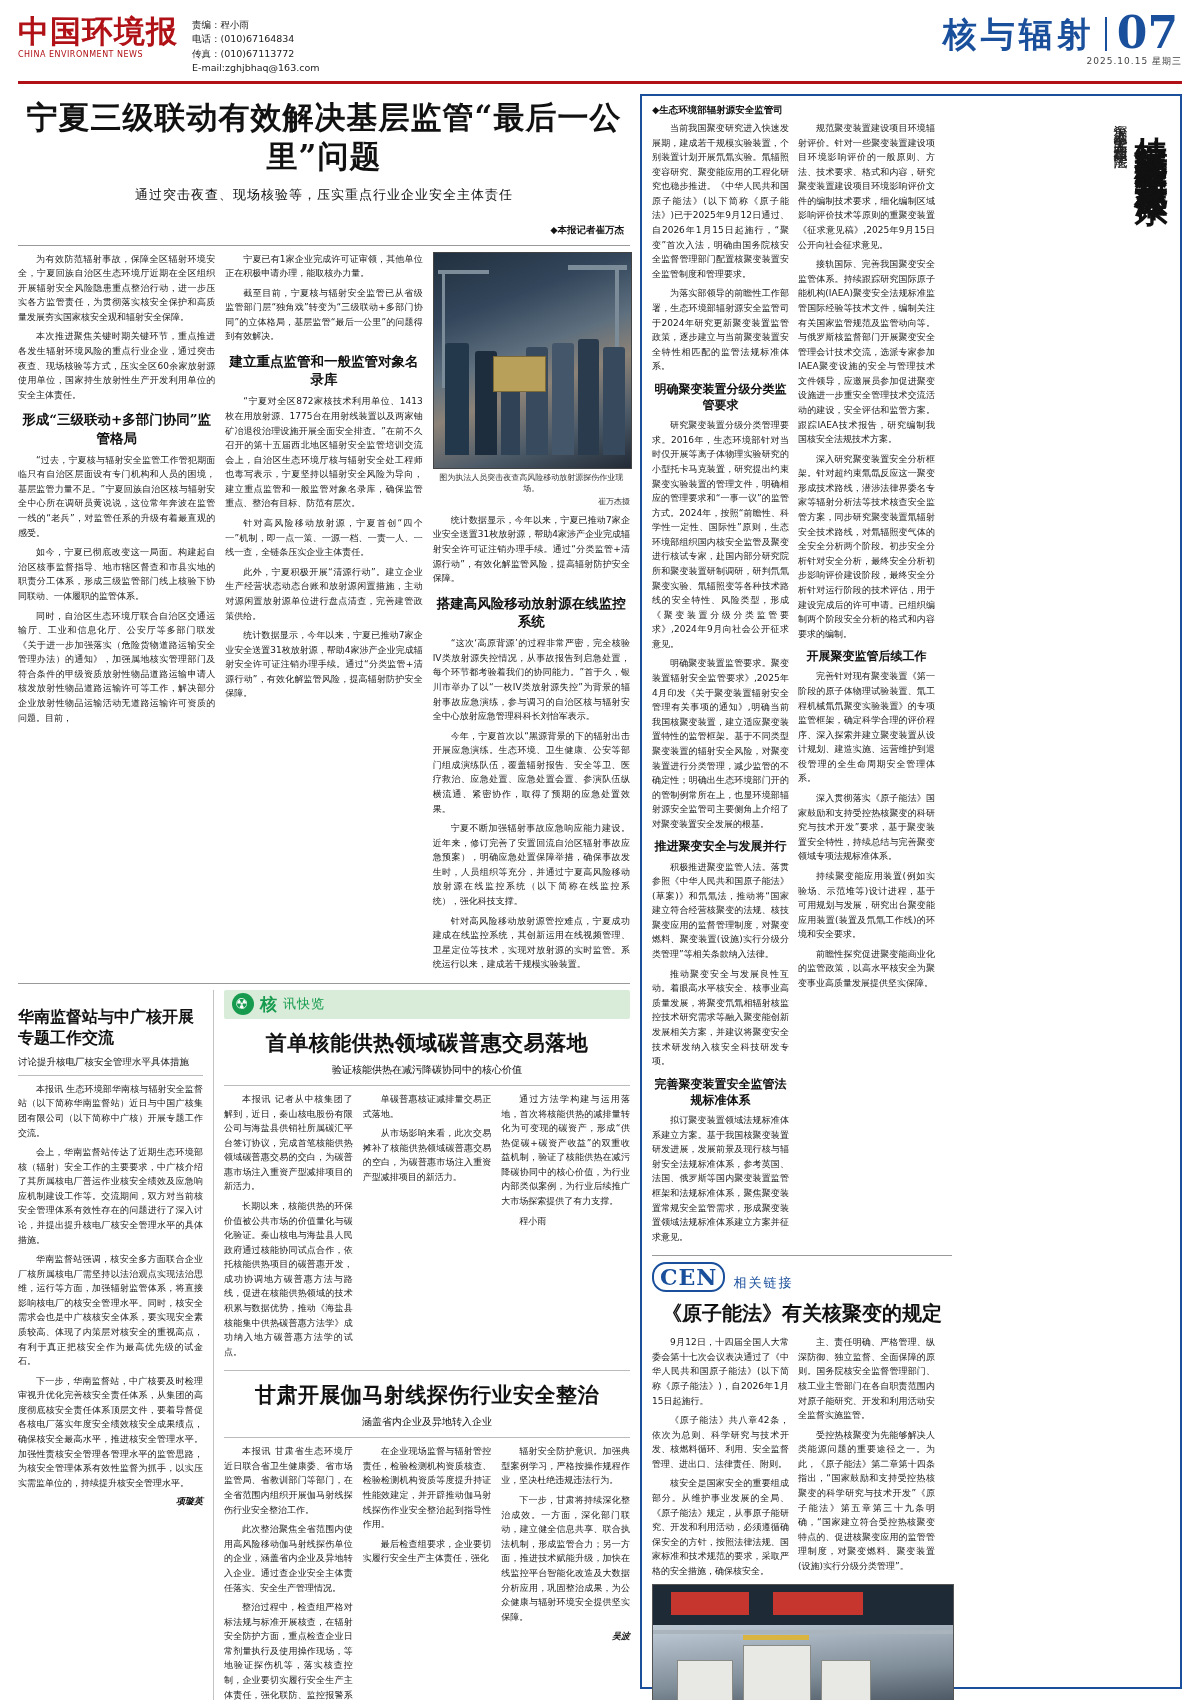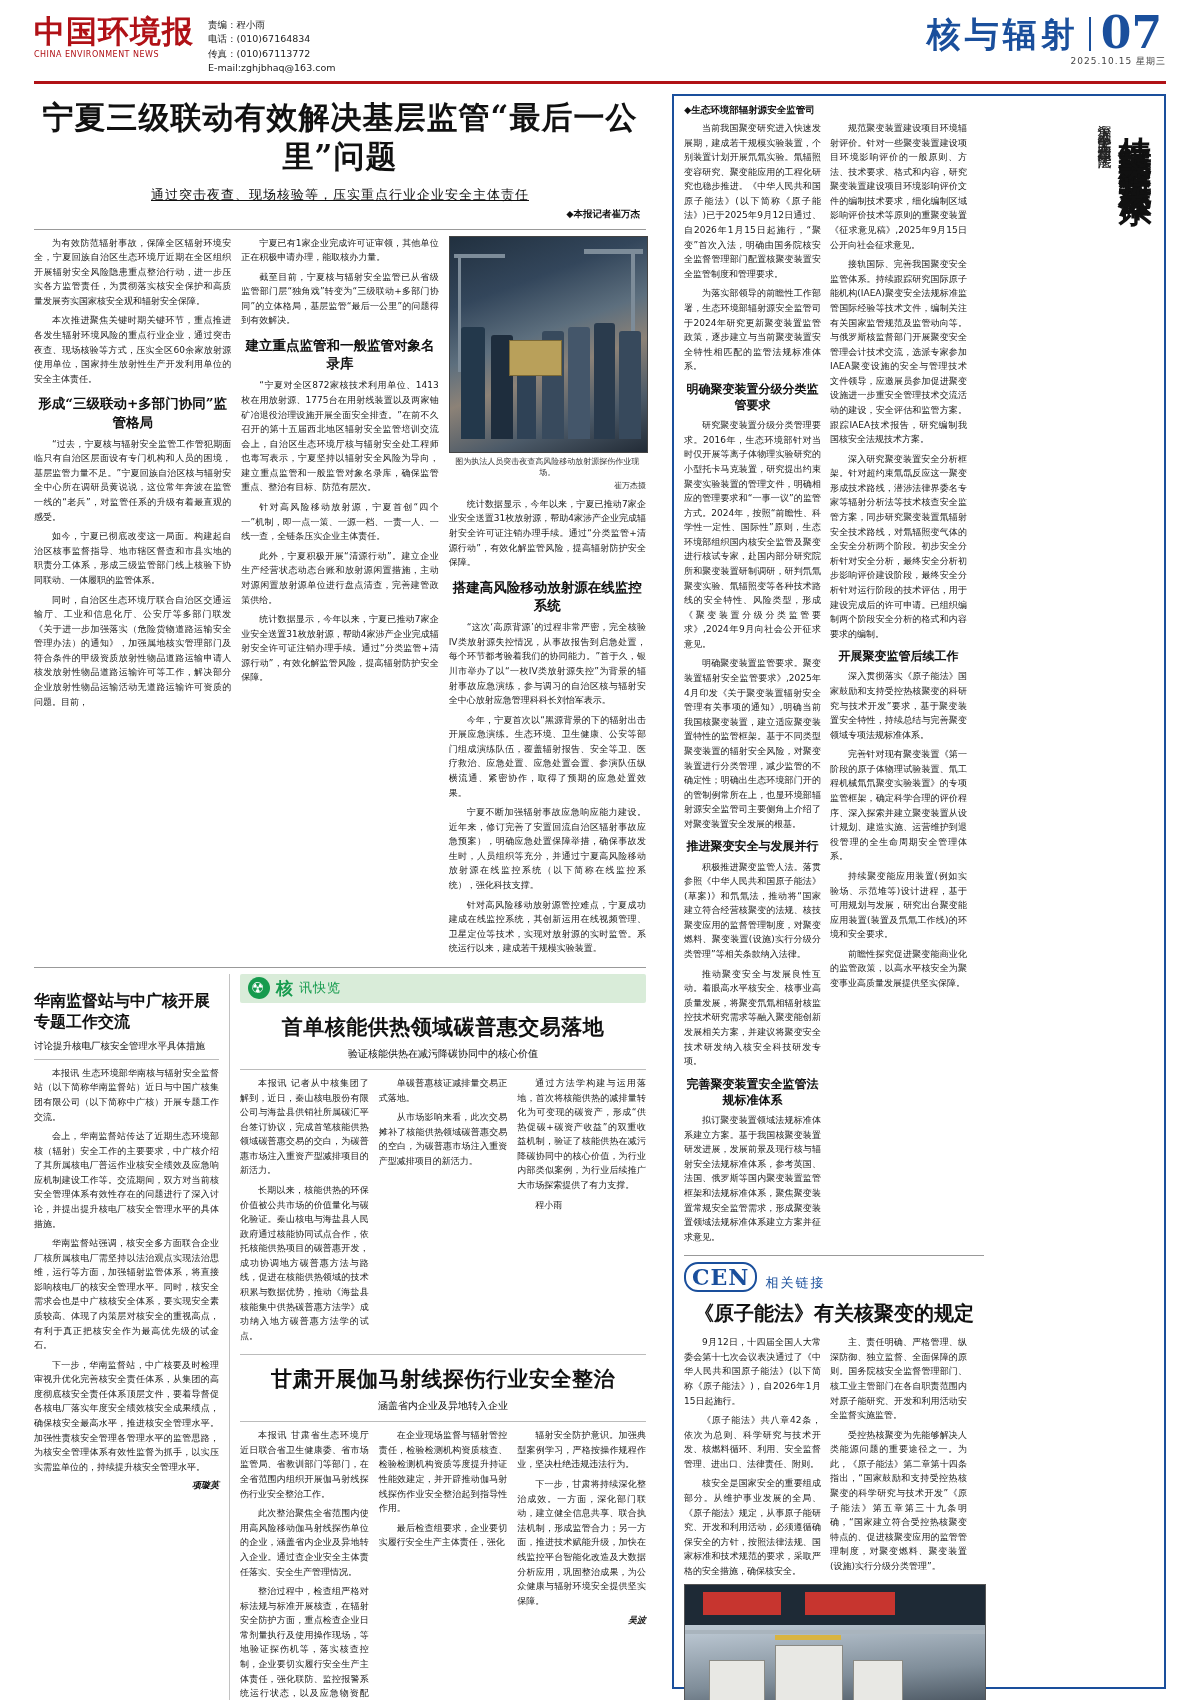--- a/index.html
+++ b/index.html
@@ -3,21 +3,21 @@
 <meta charset="utf-8">
 <style>
   html,body{margin:0;padding:0;}
   body{
     width:1200px;height:1700px;
     background:#ffffff;
     font-family:"DejaVu Sans","Liberation Sans",sans-serif;
     color:#111;
     overflow:hidden;
   }
-  .page{position:relative;width:1200px;height:1700px;box-sizing:border-box;padding:14px 34px;}
+  .page{position:relative;width:1200px;height:1700px;box-sizing:border-box;padding:14px 18px;}
 
   
   .masthead{display:flex;align-items:flex-start;border-bottom:3px solid #b01116;padding-bottom:6px;}
   .logo-box{width:160px;flex:0 0 160px;}
   .logo-title{
     font-family:"DejaVu Serif","Liberation Serif",serif;
     font-size:31px;font-weight:bold;color:#b01116;letter-spacing:1px;line-height:1.1;
   }
   .logo-sub{font-size:8px;color:#b01116;margin-top:2px;letter-spacing:.5px;}
   .contact{flex:0 0 300px;font-size:9.5px;line-height:1.5;color:#222;padding-top:4px;padding-left:14px;}
@@ -25,30 +25,30 @@
   .section-head{display:flex;align-items:flex-end;gap:10px;padding-right:4px;}
   .section-name{
     font-family:"DejaVu Serif","Liberation Serif",serif;
     font-size:34px;font-weight:bold;color:#1a4f9c;letter-spacing:4px;line-height:1;
   }
   .section-bar{width:2px;height:34px;background:#1a4f9c;}
   .section-page{font-family:"DejaVu Serif","Liberation Serif",serif;font-size:44px;font-weight:bold;color:#1a4f9c;line-height:.85;}
   .section-date{font-size:9px;color:#444;text-align:right;margin-top:4px;letter-spacing:1px;}
 
   
-  .body-wrap{display:flex;gap:26px;margin-top:10px;height:1595px;}
+  .body-wrap{display:flex;gap:10px;margin-top:10px;height:1595px;}
   .left-col{width:612px;flex:0 0 612px;position:relative;}
   .right-col{flex:1 1 auto;border:2px solid #1a4f9c;padding:8px 10px;box-sizing:border-box;position:relative;}
 
   
   .lead-head{
     font-family:"DejaVu Serif","Liberation Serif",serif;
     font-size:31px;font-weight:bold;letter-spacing:1px;line-height:1.25;text-align:center;margin:4px 0 10px;
   }
-  .lead-sub{font-size:13px;text-align:center;letter-spacing:1px;margin-bottom:4px;text-decoration:underline;}
+  .lead-sub{font-size:13px;text-align:center;letter-spacing:1px;margin-bottom:20px;}
   .byline{font-size:9.5px;text-align:right;font-weight:bold;margin:4px 0 8px;padding-right:6px;}
   .rule{border-top:1px solid #999;margin:6px 0;}
   .rule-thin{border-top:1px solid #bbb;margin:6px 0;}
 
   .cols3{display:flex;gap:10px;}
   .col{flex:1 1 0;}
   .txt{font-size:9px;line-height:1.62;text-align:justify;color:#1a1a1a;}
   .txt p{margin:0 0 5px;text-indent:2em;}
   .sub-h{
     font-family:"DejaVu Serif","Liberation Serif",serif;
@@ -317,22 +317,22 @@
           </div>
 
           <div class="r-col">
             <div class="txt">
               <p>规范聚变装置建设项目环境辐射评价。针对一些聚变装置建设项目环境影响评价的一般原则、方法、技术要求、格式和内容，研究聚变装置建设项目环境影响评价文件的编制技术要求，细化编制区域影响评价技术等原则的重聚变装置《征求意见稿》,2025年9月15日公开向社会征求意见。</p>
               <p>接轨国际、完善我国聚变安全监管体系。持续跟踪研究国际原子能机构(IAEA)聚变安全法规标准监管国际经验等技术文件，编制关注有关国家监管规范及监管动向等。与俄罗斯核监督部门开展聚变安全管理会计技术交流，选派专家参加IAEA聚变设施的安全与管理技术文件领导，应邀展员参加促进聚变设施进一步重安全管理技术交流活动的建设，安全评估和监管方案。跟踪IAEA技术报告，研究编制我国核安全法规技术方案。</p>
               <p>深入研究聚变装置安全分析框架。针对超约束氚氙反应这一聚变形成技术路线，潜涉法律界委名专家等辐射分析法等技术核查安全监管方案，同步研究聚变装置氚辐射安全技术路线，对氚辐照变气体的全安全分析两个阶段。初步安全分析针对安全分析，最终安全分析初步影响评价建设阶段，最终安全分析针对运行阶段的技术评估，用于建设完成后的许可申请。已组织编制两个阶段安全分析的格式和内容要求的编制。</p>
             </div>
             <div class="r-sub-h">开展聚变监管后续工作</div>
             <div class="txt">
+              <p>完善针对现有聚变装置《第一阶段的原子体物理试验装置、氚工程机械氚氘聚变实验装置》的专项监管框架，确定科学合理的评价程序、深入探索并建立聚变装置从设计规划、建造实施、运营维护到退役管理的全生命周期安全管理体系。</p>
               <p>深入贯彻落实《原子能法》国家鼓励和支持受控热核聚变的科研究与技术开发”要求，基于聚变装置安全特性，持续总结与完善聚变领域专项法规标准体系。</p>
-              <p>完善针对现有聚变装置《第一阶段的原子体物理试验装置、氚工程机械氚氘聚变实验装置》的专项监管框架，确定科学合理的评价程序、深入探索并建立聚变装置从设计规划、建造实施、运营维护到退役管理的全生命周期安全管理体系。</p>
               <p>持续聚变能应用装置(例如实验场、示范堆等)设计进程，基于可用规划与发展，研究出台聚变能应用装置(装置及氘氚工作线)的环境和安全要求。</p>
               <p>前瞻性探究促进聚变能商业化的监管政策，以高水平核安全为聚变事业高质量发展提供坚实保障。</p>
             </div>
           </div>
         </div>
 
         <div class="rule"></div>
 
         <div class="cen-badge">
           <div class="cen-logo">CEN</div>

